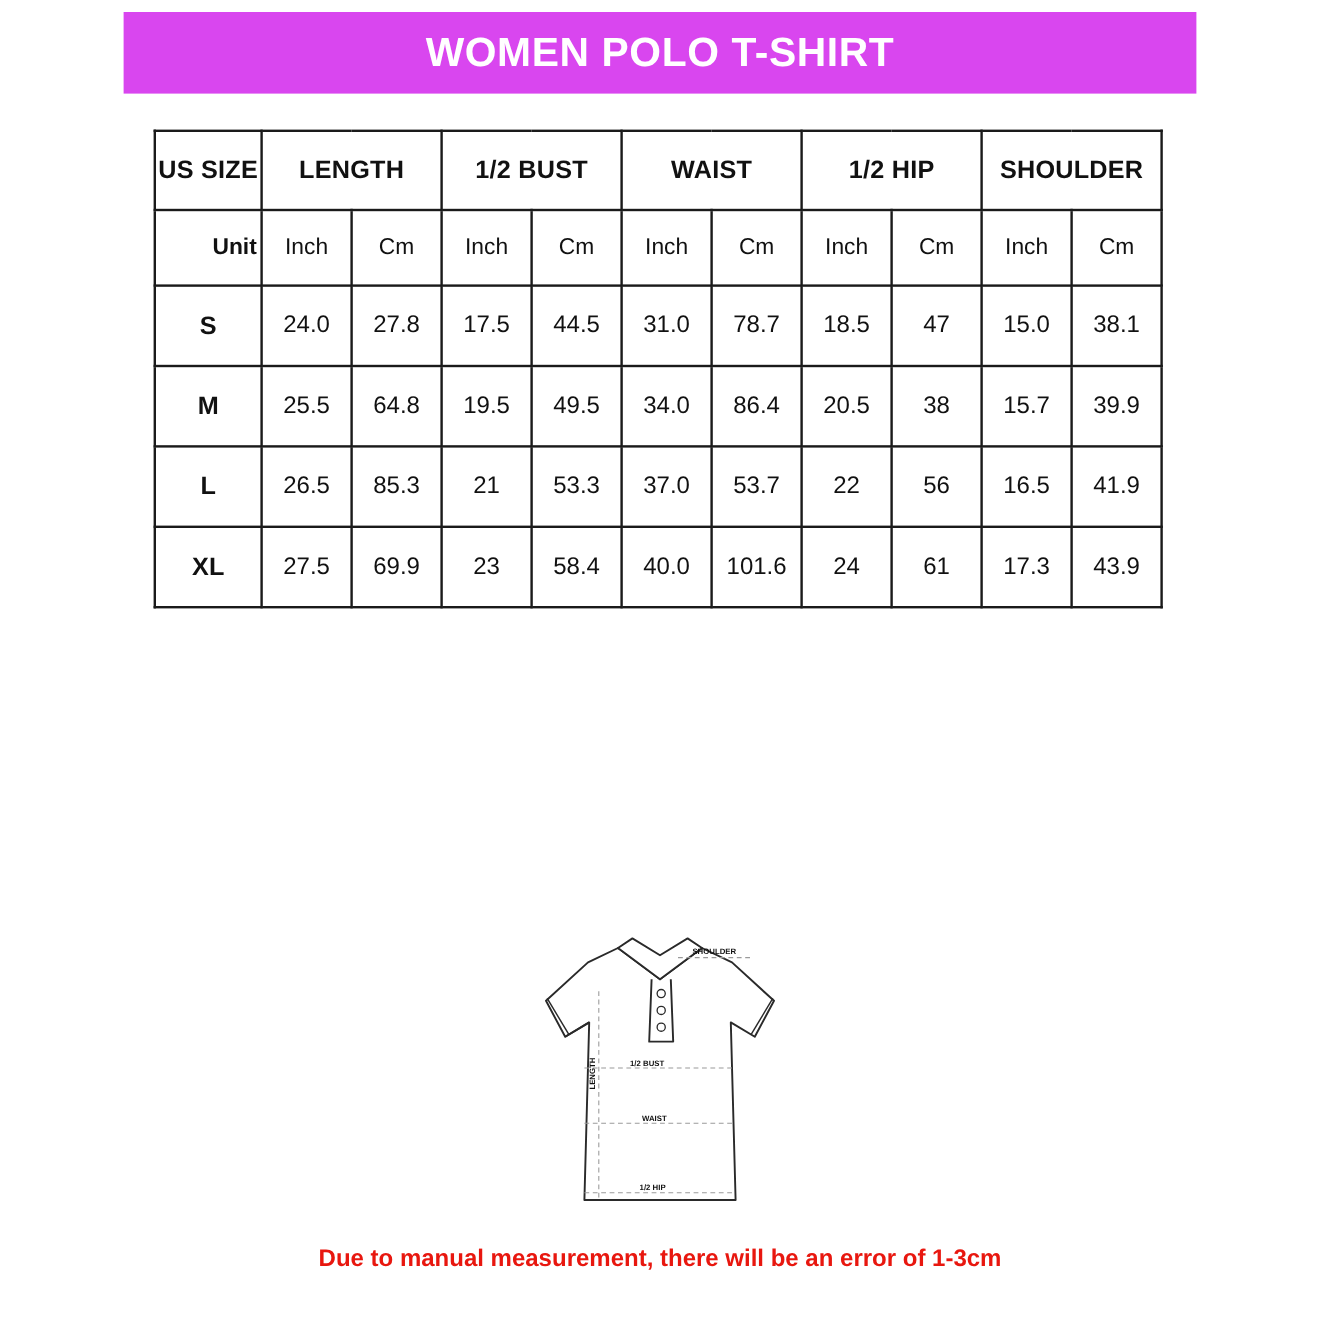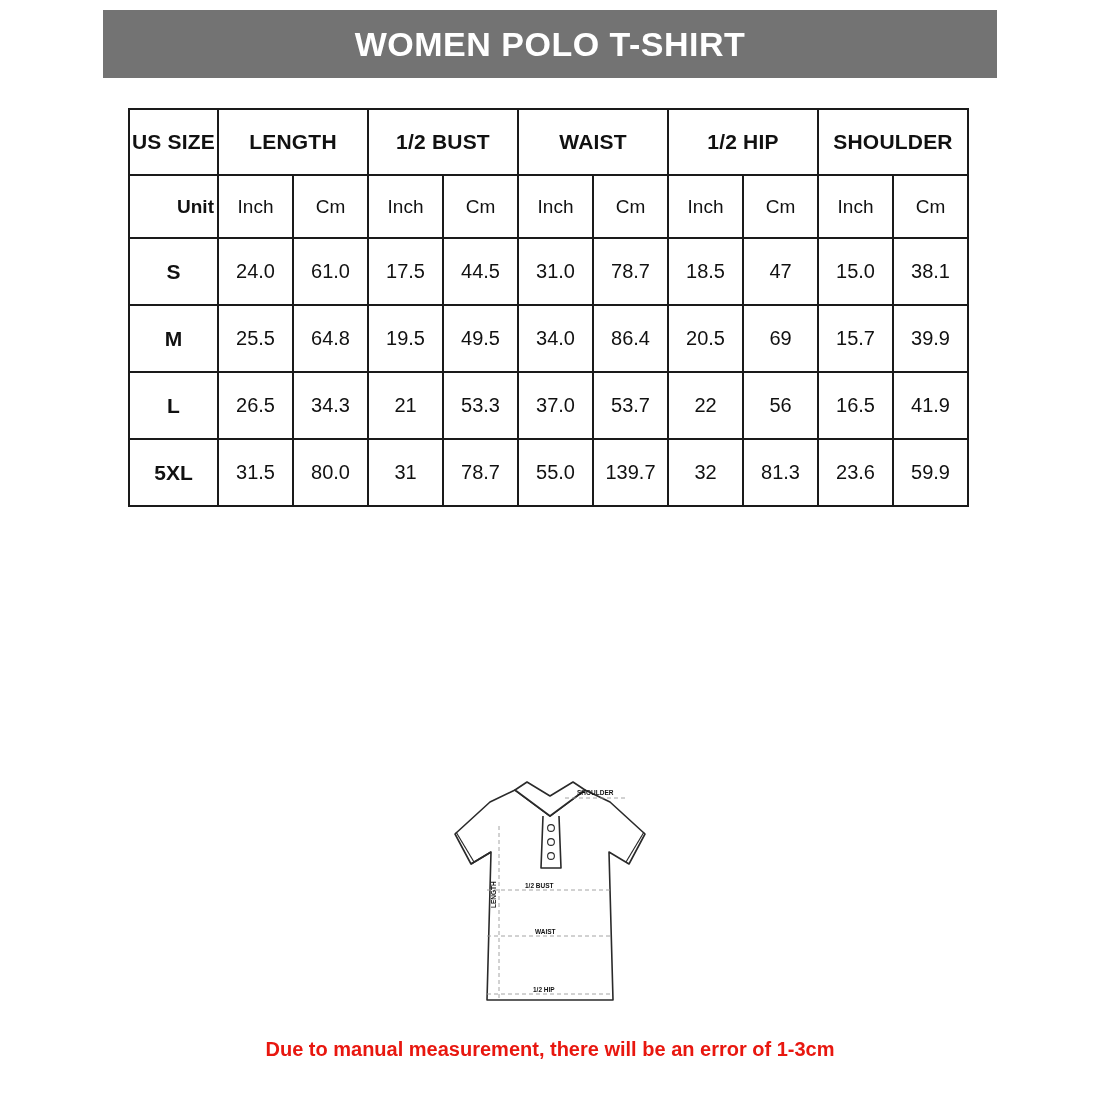--- a/index.html
+++ b/index.html
@@ -21,21 +21,21 @@
     box-sizing: border-box;
   }
 
   
   .header-band {
     position: absolute;
     left: 103px;
     top: 10px;
     width: 894px;
     height: 68px;
-    background: #737373;
+    background: #d946ef;
     display: flex;
     align-items: center;
     justify-content: center;
   }
   .header-title {
     color: #ffffff;
     font-size: 34px;
     font-weight: bold;
     letter-spacing: 0.5px;
     white-space: nowrap;
@@ -160,76 +160,76 @@
           <td>Cm</td>
           <td>Inch</td>
           <td>Cm</td>
           <td>Inch</td>
           <td>Cm</td>
         </tr>
 
         <tr class="row-data">
           <td class="size-label">S</td>
           <td>24.0</td>
-          <td>61.0</td>
+          <td>27.8</td>
           <td>17.5</td>
           <td>44.5</td>
           <td>31.0</td>
           <td>78.7</td>
           <td>18.5</td>
           <td>47</td>
           <td>15.0</td>
           <td>38.1</td>
         </tr>
 
         <tr class="row-data">
           <td class="size-label">M</td>
           <td>25.5</td>
           <td>64.8</td>
           <td>19.5</td>
           <td>49.5</td>
           <td>34.0</td>
           <td>86.4</td>
           <td>20.5</td>
-          <td>69</td>
+          <td>38</td>
           <td>15.7</td>
           <td>39.9</td>
         </tr>
 
         <tr class="row-data">
           <td class="size-label">L</td>
           <td>26.5</td>
-          <td>34.3</td>
+          <td>85.3</td>
           <td>21</td>
           <td>53.3</td>
           <td>37.0</td>
           <td>53.7</td>
           <td>22</td>
           <td>56</td>
           <td>16.5</td>
           <td>41.9</td>
         </tr>
 
-
-
-
-
-        <tr class="row-data">
-          <td class="size-label">5XL</td>
-          <td>31.5</td>
-          <td>80.0</td>
-          <td>31</td>
-          <td>78.7</td>
-          <td>55.0</td>
-          <td>139.7</td>
-          <td>32</td>
-          <td>81.3</td>
-          <td>23.6</td>
-          <td>59.9</td>
-        </tr>
+        <tr class="row-data">
+          <td class="size-label">XL</td>
+          <td>27.5</td>
+          <td>69.9</td>
+          <td>23</td>
+          <td>58.4</td>
+          <td>40.0</td>
+          <td>101.6</td>
+          <td>24</td>
+          <td>61</td>
+          <td>17.3</td>
+          <td>43.9</td>
+        </tr>
+
+
+
+
       </tbody>
     </table>
   </div>
 
   <div class="illustration">
     <svg width="310" height="258" viewBox="0 0 310 258" xmlns="http://www.w3.org/2000/svg">
 
       <g fill="#ffffff" stroke="#2a2a2a" stroke-width="1.6" stroke-linejoin="round">
 
         <path d="M120 22 L95 34 L60 66 L76 96 L96 84 L92 232 L218 232 L214 84 L234 96 L250 66 L215 34 L190 22 L155 48 Z"></path>

